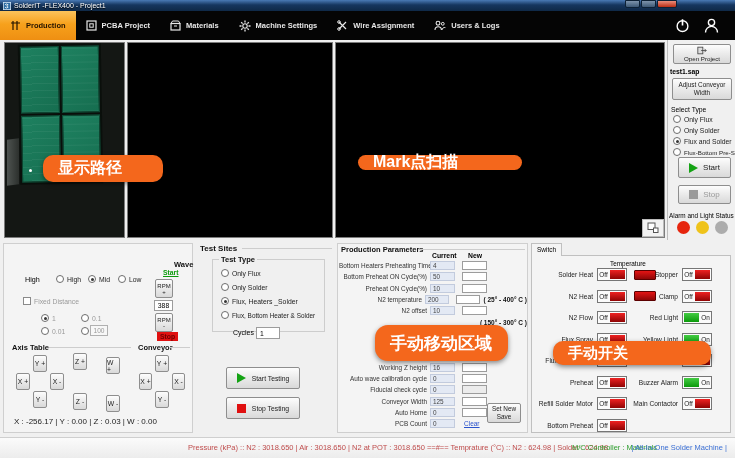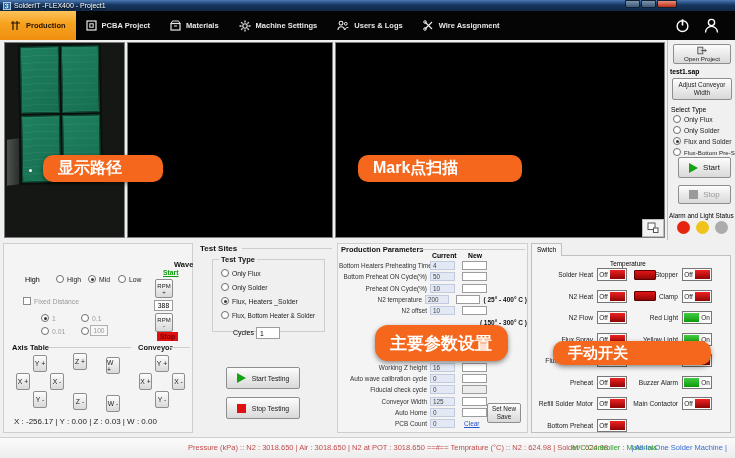--- a/index.html
+++ b/index.html
@@ -110,35 +110,35 @@
     <div class="tab">
       <svg width="12" height="12" viewBox="0 0 12 12">
           <circle cx="6" cy="6" r="2.2" stroke="currentColor" fill="none" stroke-width="1.1"></circle>
           <g stroke="currentColor" stroke-width="1.3">
             <path d="M6 .5v2M6 9.5v2M.5 6h2M9.5 6h2M2.2 2.2l1.4 1.4M8.4 8.4l1.4 1.4M9.8 2.2 8.4 3.6M3.6 8.4 2.2 9.8"></path>
           </g>
         </svg>
       <span>Machine Settings</span>
     </div>
     <div class="tab">
+      <svg width="11" height="11" viewBox="0 0 11 11">
+          <path d="M2 9 9 2M2 2l7 7" stroke="currentColor" fill="none" stroke-width="1.2"></path>
+          <circle cx="2" cy="2" r="1.3" stroke="currentColor" fill="none"></circle>
+          <circle cx="2" cy="9" r="1.3" stroke="currentColor" fill="none"></circle>
+        </svg>
+      <span>Wire Assignment</span>
+    </div>
+    <div class="tab">
       <svg width="12" height="11" viewBox="0 0 12 11">
           <circle cx="4" cy="3.2" r="1.9" stroke="currentColor" fill="none" stroke-width="1.1"></circle>
           <path d="M1 10a3.2 3.2 0 0 1 6.4 0" stroke="currentColor" fill="none" stroke-width="1.1"></path>
           <circle cx="8.8" cy="3.8" r="1.4" stroke="currentColor" fill="none"></circle>
           <path d="M8 10a2.6 2.6 0 0 1 3.4-2.4" stroke="currentColor" fill="none"></path>
         </svg>
       <span>Users &amp; Logs</span>
-    </div>
-    <div class="tab">
-      <svg width="11" height="11" viewBox="0 0 11 11">
-          <path d="M2 9 9 2M2 2l7 7" stroke="currentColor" fill="none" stroke-width="1.2"></path>
-          <circle cx="2" cy="2" r="1.3" stroke="currentColor" fill="none"></circle>
-          <circle cx="2" cy="9" r="1.3" stroke="currentColor" fill="none"></circle>
-        </svg>
-      <span>Wire Assignment</span>
     </div>
     <div class="tabsp"></div>
   </div>
   <div class="abs tabico">
     <svg width="15" height="15" viewBox="0 0 12 12">
         <circle cx="6" cy="6.5" r="4.3" stroke="#fff" fill="none" stroke-width="1.1"></circle>
         <path d="M6 1v5" stroke="#fff" stroke-width="1.3"></path>
       </svg>
     <svg width="15" height="15" viewBox="0 0 12 12">
         <circle cx="6" cy="3.6" r="2.5" stroke="#fff" fill="none" stroke-width="1.1"></circle>
@@ -159,21 +159,21 @@
   <div class="abs cam cammid"></div>
   <div class="abs cam camright">
     <div class="expandbtn">
       <svg width="13" height="12" viewBox="0 0 13 12">
           <rect x="1" y="1" width="7" height="6.5" stroke="#555" fill="#fff"></rect>
           <rect x="6.5" y="6" width="4.5" height="4.5" stroke="#555" fill="#fff"></rect>
         </svg>
     </div>
   </div>
   <div class="callout" style="left:43px;top:155px;width:120px;height:27px;font-size:16px;">显示路径</div>
-  <div class="callout" style="left:358px;top:155px;width:164px;height:27px;font-size:16px;">Mark点扫描</div>
+  <div class="callout" style="left:358px;top:155px;width:164px;height:15px;font-size:16px;">Mark点扫描</div>
 
   <div class="abs" style="left:667px;top:40px;width:68px;height:200px;border-left:1px solid #bdbdbd;">
     <div class="abs btn3d" style="left:5px;top:4px;width:58px;height:20px;flex-direction:column;gap:0;">
       <svg width="10" height="9" viewBox="0 0 12 10">
           <rect x="1" y="1" width="6" height="8" stroke="#444" fill="#ddd"></rect>
           <path d="M5 5h6M9 3l2 2-2 2" stroke="#444" fill="none"></path>
         </svg>
       <span style="font-size:6.2px;">Open Project</span>
     </div>
     <div class="abs" style="left:2px;top:28px;font-size:6.8px;font-weight:bold;">test1.sap</div>
@@ -405,21 +405,21 @@
     <div class="pp-row">
         <span class="pp-label">PCB Count</span>
         <span class="pp-cur">0</span>
         <span class="link" style="margin-left:9px;">Clear</span>
       </div>
   </div>
   <div class="abs btn3d" style="left:487px;top:403px;width:34px;height:20px;flex-direction:column;line-height:1.2;font-size:6.4px;">
     <span>Set New</span>
       <span>Save</span>
   </div>
-  <div class="callout" style="left:375px;top:325px;width:133px;height:36px;font-size:17px;border-radius:13px;">主要参数设置</div>
+  <div class="callout" style="left:375px;top:325px;width:133px;height:36px;font-size:17px;border-radius:13px;">手动移动区域</div>
 
   <div class="abs" style="left:531px;top:243px;width:31px;height:13px;background:#f4f4f4;border:1px solid #c0c0c0;border-bottom:none;font-size:6.5px;text-align:center;line-height:12px;z-index:2;">Switch</div>
   <div class="abs panel" style="left:531px;top:255px;width:200px;height:178px;border-color:#c0c0c0;"></div>
   <div class="abs" style="left:610px;top:260px;font-size:6.4px;">Temperature</div>
 
   <div class="abs" style="left:535px;top:264px;">
     <div class="sw-row">
         <span class="sw-label" style="width:62px;">Solder Heat</span>
         <span class="toggle">
           <span class="tl">Off</span>

